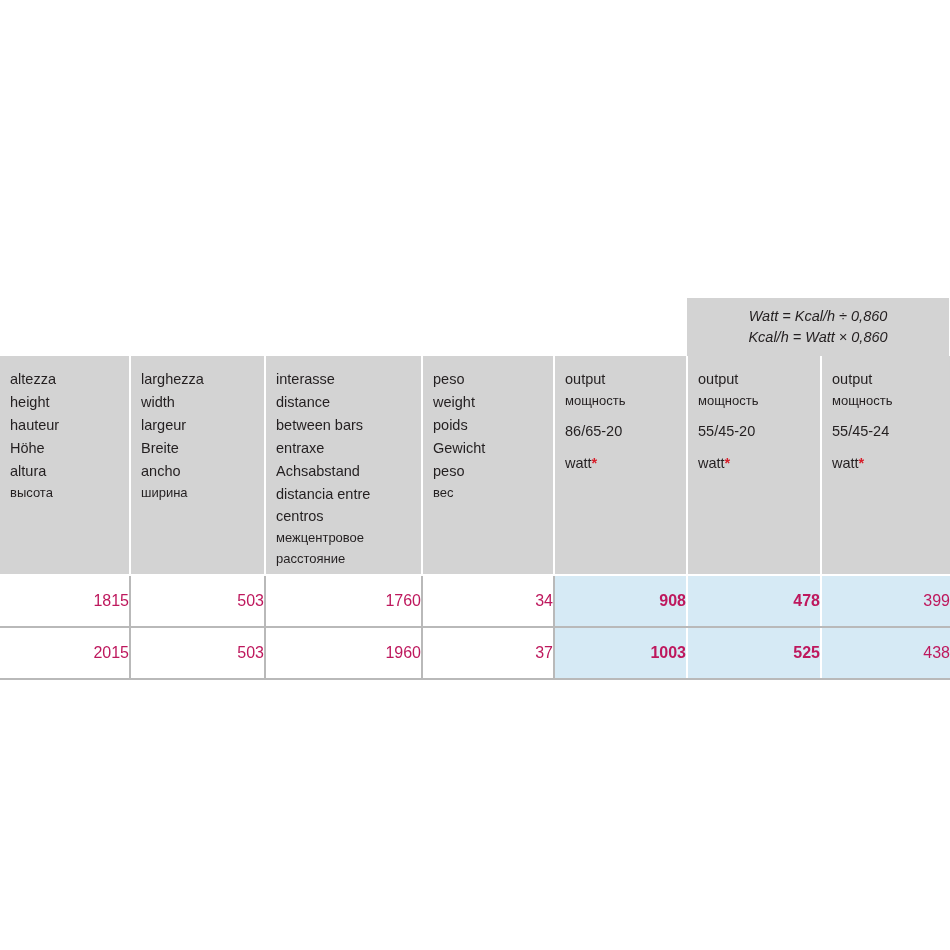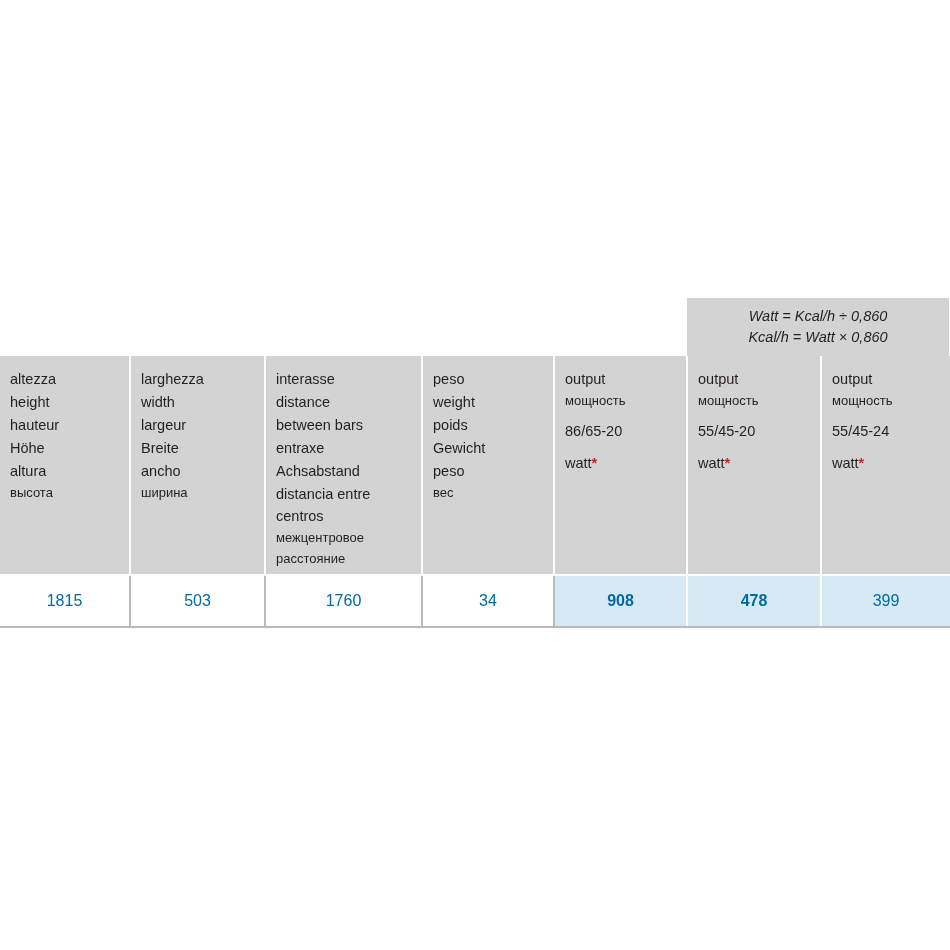--- a/index.html
+++ b/index.html
@@ -79,24 +79,24 @@
     vertical-align: middle !important;
     font-size: 13.5px;
     color: #3f3f3f;
   }
   .unit b { font-size: 15px; color: #231f20; }
   .unit .dt { font-size: 13px; color: #3f3f3f; }
 
   
   .data {
     height: 50px;
-    text-align: center;
+    text-align: right;
     vertical-align: middle !important;
     font-size: 16px;
-    color: #0369a1;
+    color: #be185d;
     background: #ffffff;
     border-bottom: 2px solid #b9b9b9;
     border-right: 2px solid #b9b9b9;
   }
   .data.first-row { border-top: 2px solid #b9b9b9; }
   .data.blue { background: #d6eaf5; border-right: 2px solid #ffffff; font-weight: bold; }
   .data.blue-last { background: #d6eaf5; border-right: none; }
   .data.dim-last { border-right: 2px solid #b9b9b9; }
 </style>
 </head>
@@ -211,16 +211,25 @@
       <tr>
         <td class="data first-row">1815</td>
         <td class="data first-row">503</td>
         <td class="data first-row">1760</td>
         <td class="data first-row dim-last">34</td>
         <td class="data first-row blue">908</td>
         <td class="data first-row blue">478</td>
         <td class="data first-row blue-last">399</td>
       </tr>
 
+      <tr>
+        <td class="data">2015</td>
+        <td class="data">503</td>
+        <td class="data">1960</td>
+        <td class="data dim-last">37</td>
+        <td class="data blue">1003</td>
+        <td class="data blue">525</td>
+        <td class="data blue-last">438</td>
+      </tr>
     </tbody>
       </table>
   </div>
 </div>
 
 </body></html>

